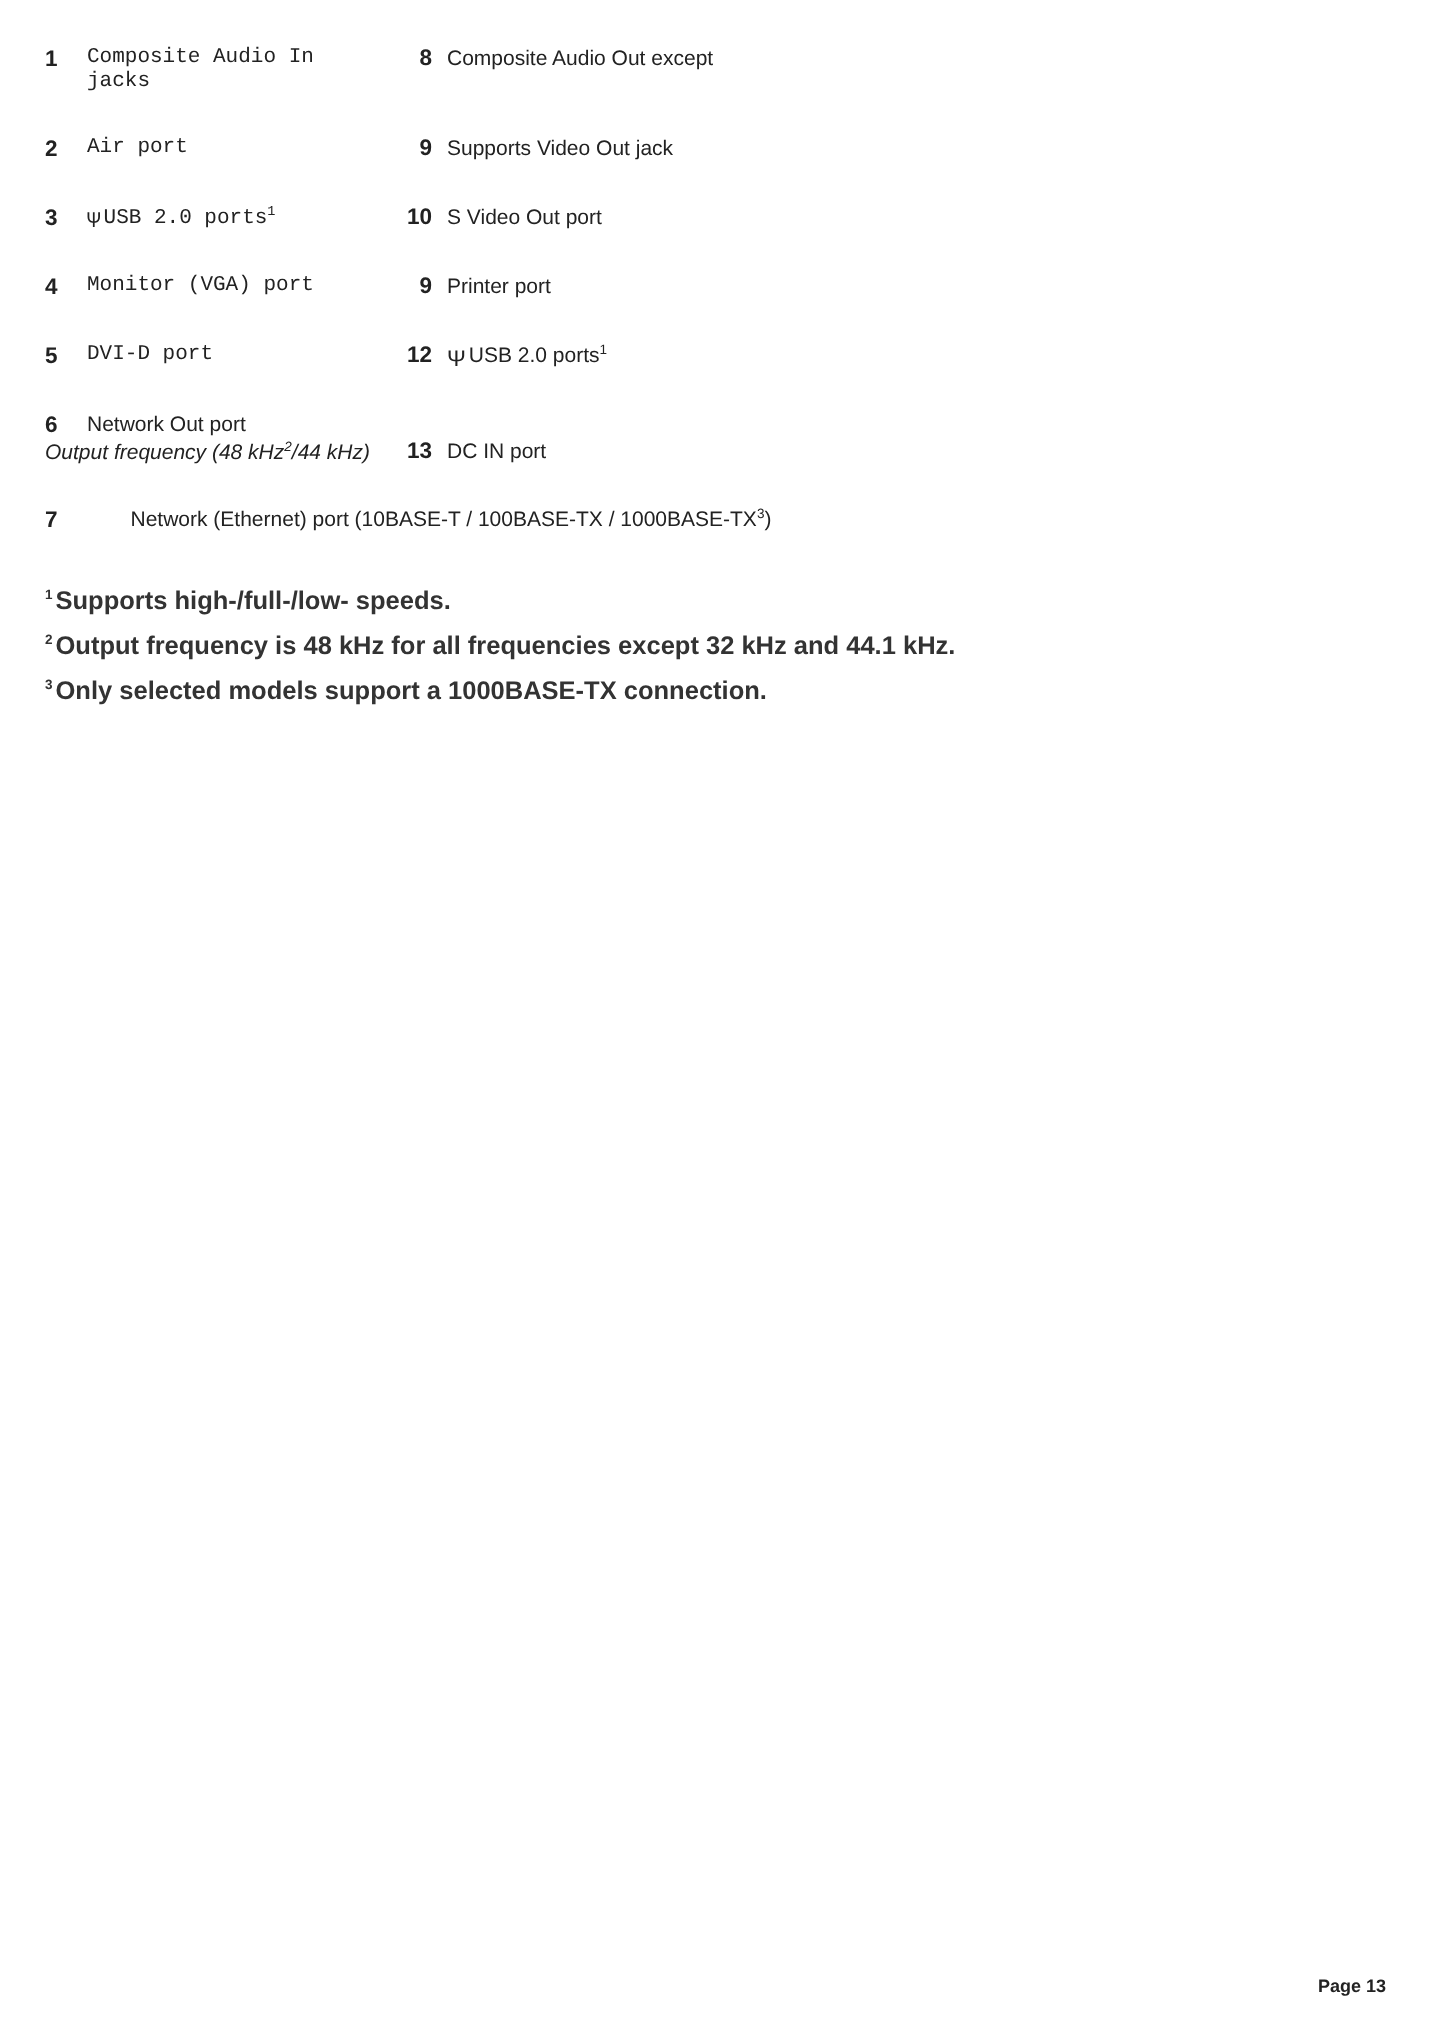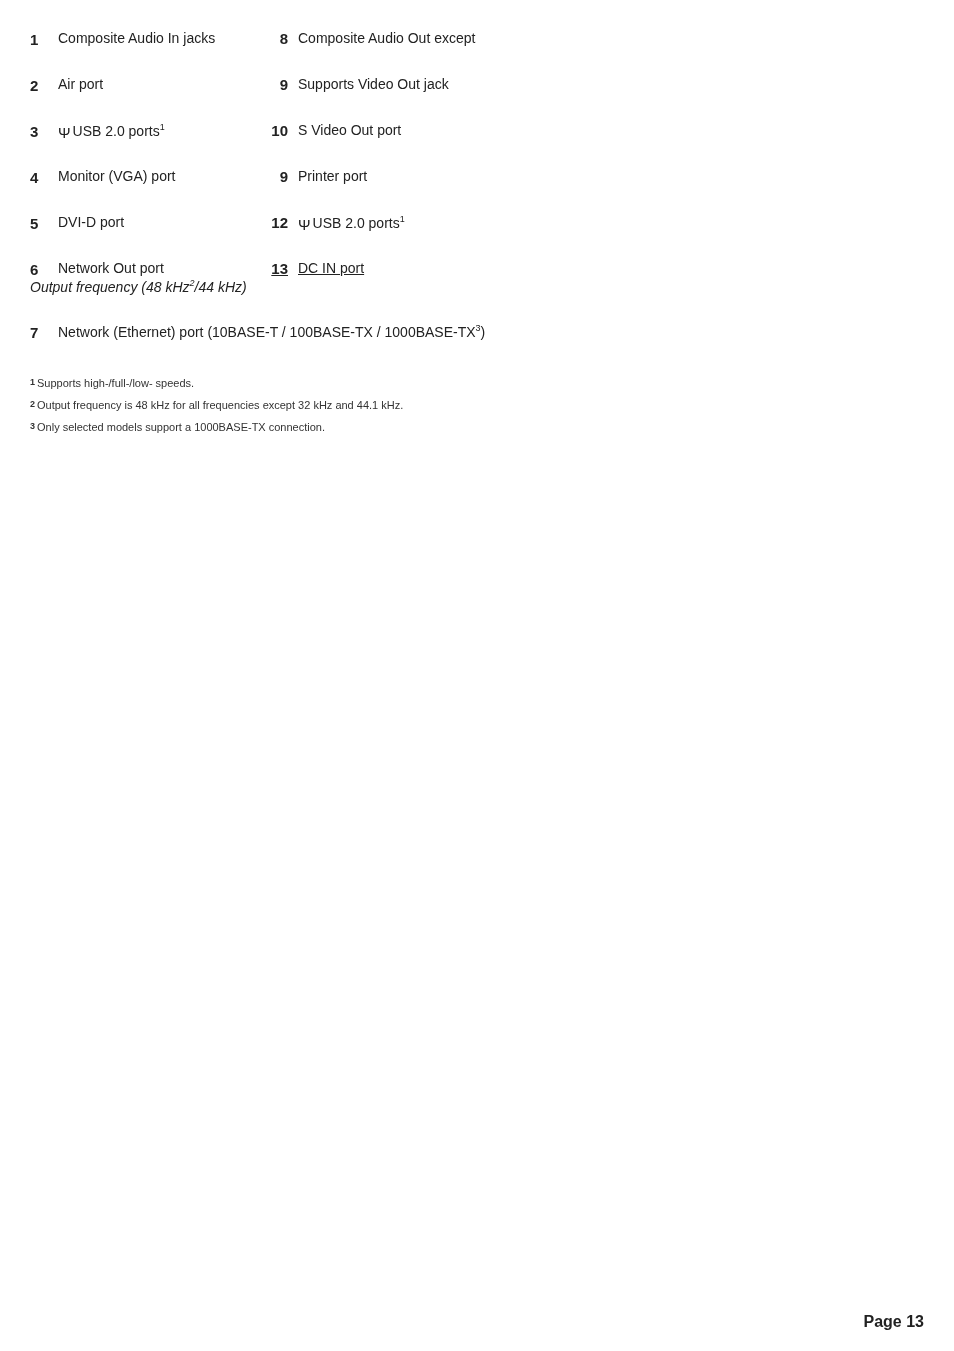--- a/index.html
+++ b/index.html
@@ -22,20 +22,21 @@
     .item-number {
       font-weight: bold;
       font-size: 15px;
       min-width: 28px;
       padding-top: 1px;
     }
     .item-label {
       font-size: 14px;
       min-width: 200px;
       flex: 0 0 200px;
+      font-family: Liberation Mono, monospace;
     }
     .item-number-right {
       font-weight: bold;
       font-size: 15px;
       min-width: 40px;
       text-align: right;
       padding-right: 10px;
     }
     .item-label-right {
       font-size: 14px;
@@ -62,27 +63,28 @@
       display: flex;
       align-items: flex-start;
     }
     .footnote-num {
       font-size: 9px;
       vertical-align: super;
       margin-right: 2px;
       font-weight: bold;
     }
     .footnote-text {
-      font-size: 11px;
+      font-size: 17px;
+      font-weight: bold;
     }
     .page-number {
       position: absolute;
       bottom: 20px;
       right: 30px;
-      font-size: 16px;
+      font-size: 12px;
       font-weight: bold;
       color: #222;
     }
     .item-row-double {
       display: flex;
       align-items: flex-start;
       margin-bottom: 28px;
     }
     .left-col {
       display: flex;
@@ -167,29 +169,29 @@
   <div class="item-row-double" style="margin-bottom: 28px;">
     <div class="left-col" style="flex-direction: column; align-items: flex-start; min-width: 228px; flex: 0 0 228px;">
       <div style="display: flex; align-items: flex-start;">
         <span class="item-number">6</span>
         <span>Network Out port</span>
       </div>
       <div style="margin-left: 0px; font-size: 14px; font-style: italic;">
         <span><span>Output frequency (48 kHz</span><sup>2</sup><span>/44 kHz)</span></span>
       </div>
     </div>
-    <div class="right-col" style=" text-decoration: underline;">
+    <div class="right-col" style="margin-top: 18px;">
       <span class="item-number-right">13</span>
       <span class="item-label-right">DC IN port</span>
     </div>
   </div>
 
   <div class="row7">
     <span class="item-number">7</span>
-    <span style="font-size: 14px;">
+    <span style="font-size: 14px; margin-left: 29px;">
       <span>Network (Ethernet) port (10BASE-T / 100BASE-TX / 1000BASE-TX</span><sup>3</sup><span>)</span>
     </span>
   </div>
 
   <div class="footnote-section">
     <div class="footnote-item">
       <span class="footnote-num">1</span>
       <span class="footnote-text">Supports high-/full-/low- speeds.</span>
     </div>
     <div class="footnote-item">

